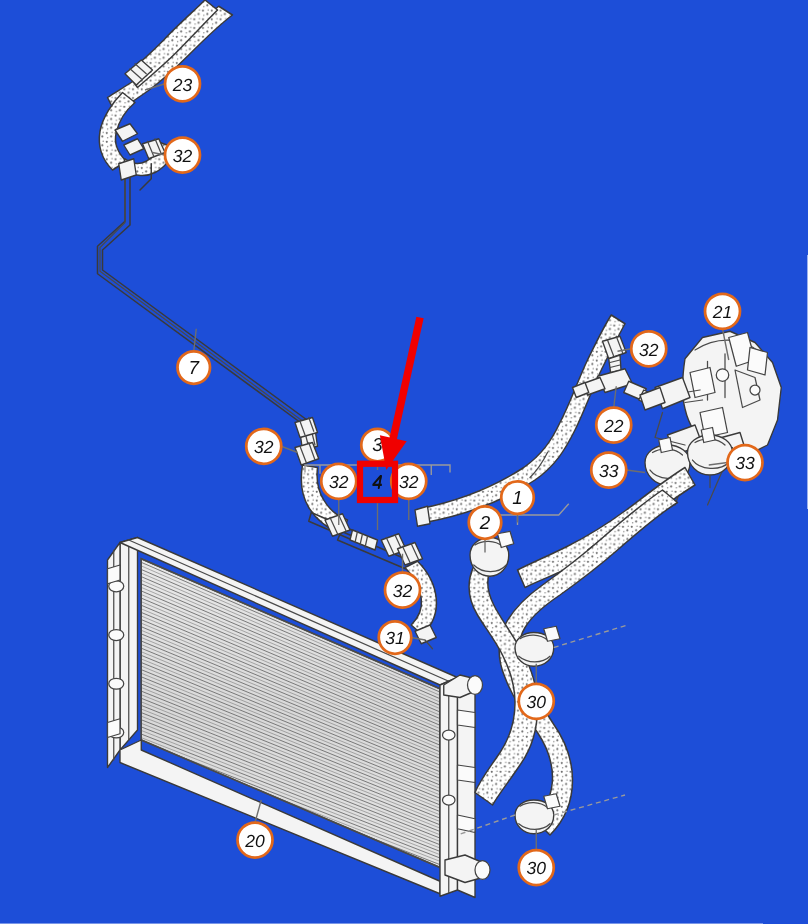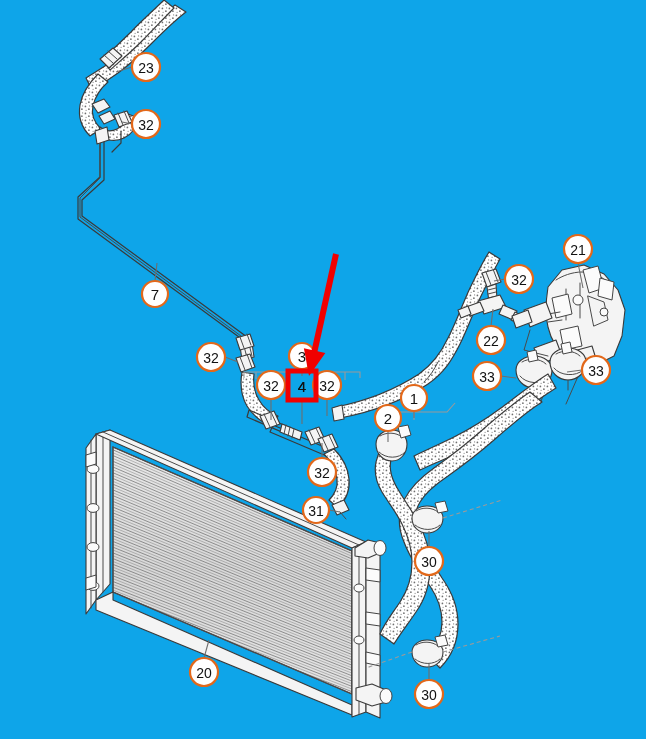--- a/index.html
+++ b/index.html
@@ -8,22 +8,23 @@
     padding: 0;
     background: #ffffff;
   }
   body {
     font-family: "Liberation Sans", sans-serif;
   }
   #diagram-root {
     position: relative;
     width: 646px;
     height: 739px;
-    background: #0ea5e9;
+    background: #1d4ed8;
     overflow: hidden;
+    font-style: italic;
   }
   #diagram-svg {
     position: absolute;
     top: 0;
     left: 0;
     width: 646px;
     height: 739px;
     display: block;
   }
   .callout-circle {

